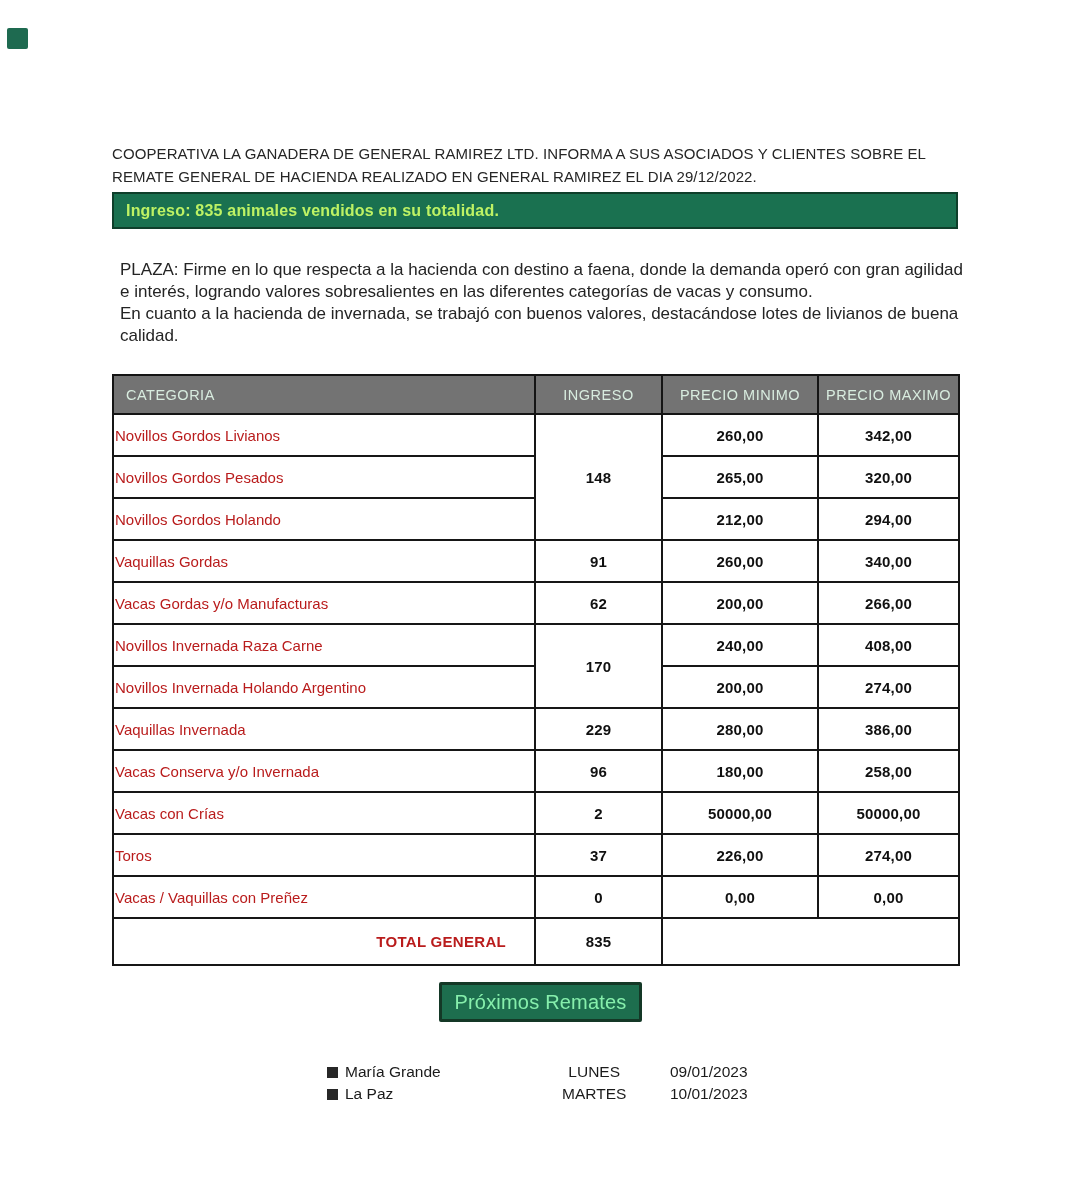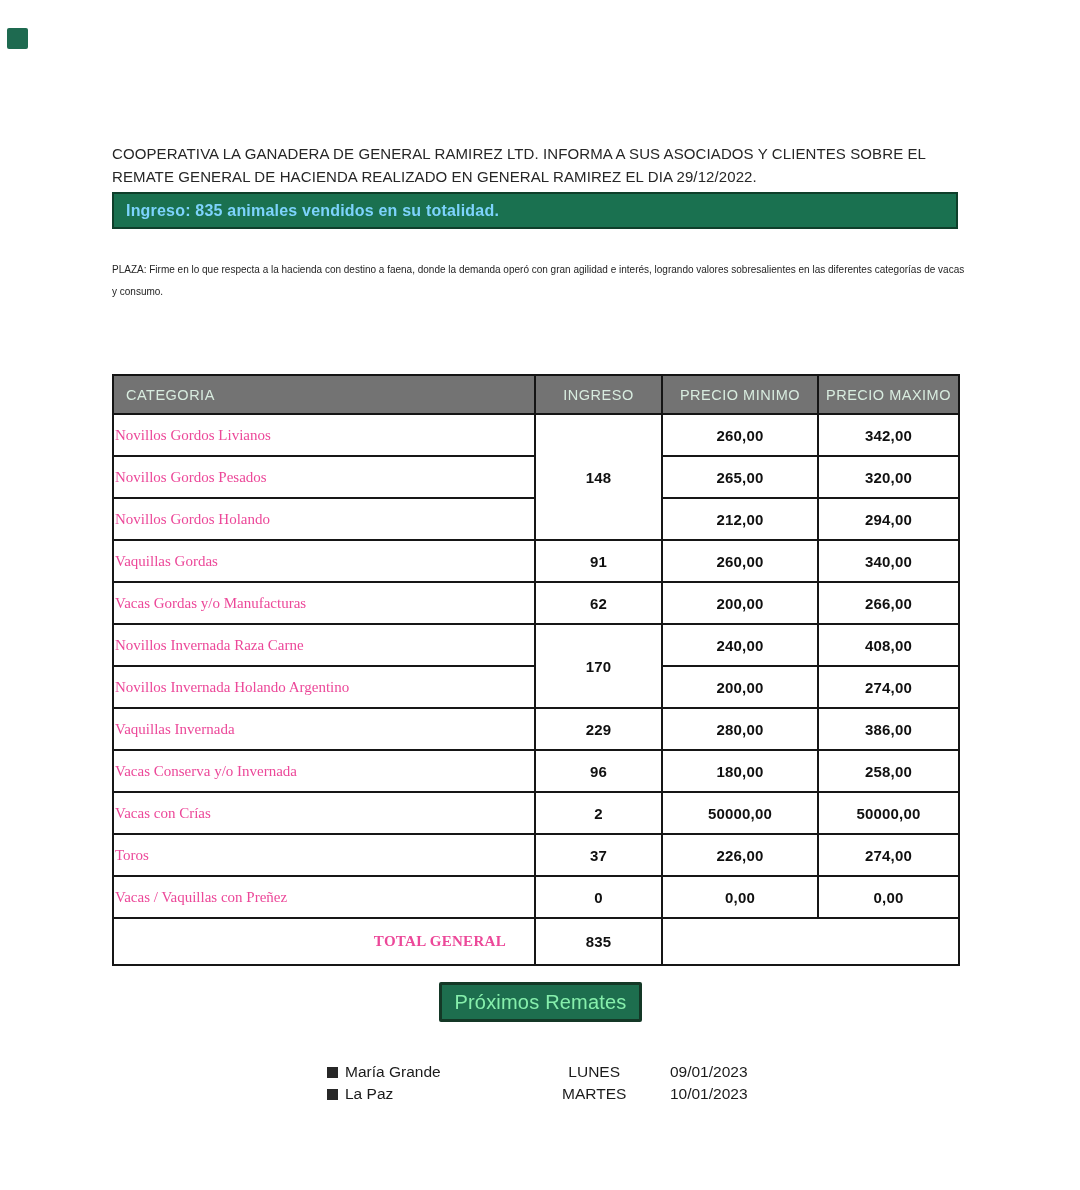--- a/index.html
+++ b/index.html
@@ -24,44 +24,44 @@
     font-size:15px; line-height:23px; color:#262626;
     letter-spacing:0.1px;
   }
 
   .banner {
     position:absolute; left:112px; top:192px; width:846px; height:37px;
     background:#1a7150; border:2px solid #0f3f2b; box-sizing:border-box;
     display:flex; align-items:center;
   }
   .banner-text {
-    font-weight:bold; font-size:16px; color:#7dd3fc;
+    font-weight:bold; font-size:16px; color:#bef264;
     padding-left:12px; letter-spacing:0.2px;
   }
 
   .plaza {
-    position:absolute; left:112px; top:259px; width:854px;
-    font-size:10px; line-height:22px; color:#242424;
+    position:absolute; left:120px; top:259px; width:854px;
+    font-size:17px; line-height:22px; color:#242424;
   }
 
   table.results {
     position:absolute; left:112px; top:374px; width:846px;
     border-collapse:collapse; table-layout:fixed;
   }
   table.results th {
     background:#737373; color:#d8ecdf;
     font-weight:normal; font-size:14.5px; letter-spacing:0.5px;
     height:35px; border:2px solid #141414; text-align:center;
   }
   table.results th.cat { text-align:left; padding-left:12px; }
   table.results td {
     border:2px solid #161616; height:38px;
     font-size:15px; background:#ffffff;
   }
-  td.cat { text-align:left; color:#ec4899;font-family:Liberation Serif, serif; }
+  td.cat { text-align:left; color:#b91c1c; }
   td.num { text-align:center; font-weight:bold; color:#101010; letter-spacing:0.2px; }
   tr.total-row td { height:43px; }
   td.total-label { text-align:right; font-weight:bold; font-size:16px; padding-right:28px; letter-spacing:0.3px; }
   td.total-green { background:#1a7150; }
 
   .next-btn {
     position:absolute; left:439px; top:982px; width:203px; height:40px;
     box-sizing:border-box;
     background:#1d6e4e; border:3px solid #143826; border-radius:2px;
     color:#86efac; font-size:20px;
@@ -84,20 +84,21 @@
   <div class="corner-mark"></div>
 
   <div class="doc-header">COOPERATIVA LA GANADERA DE GENERAL RAMIREZ LTD. INFORMA A SUS ASOCIADOS Y CLIENTES SOBRE EL REMATE GENERAL DE HACIENDA REALIZADO EN GENERAL RAMIREZ EL DIA 29/12/2022.</div>
 
   <div class="banner">
     <span class="banner-text">Ingreso: 835 animales vendidos en su totalidad.</span>
   </div>
 
   <div class="plaza">
     <div>PLAZA: Firme en lo que respecta a la hacienda con destino a faena, donde la demanda operó con gran agilidad e interés, logrando valores sobresalientes en las diferentes categorías de vacas y consumo.</div>
+    <div>En cuanto a la hacienda de invernada, se trabajó con buenos valores, destacándose lotes de livianos de buena calidad.</div>
   </div>
 
   <table class="results">
     <colgroup>
       <col style="width:422px">
         <col style="width:127px">
         <col style="width:156px">
         <col style="width:141px">
     </colgroup>
     <thead>

